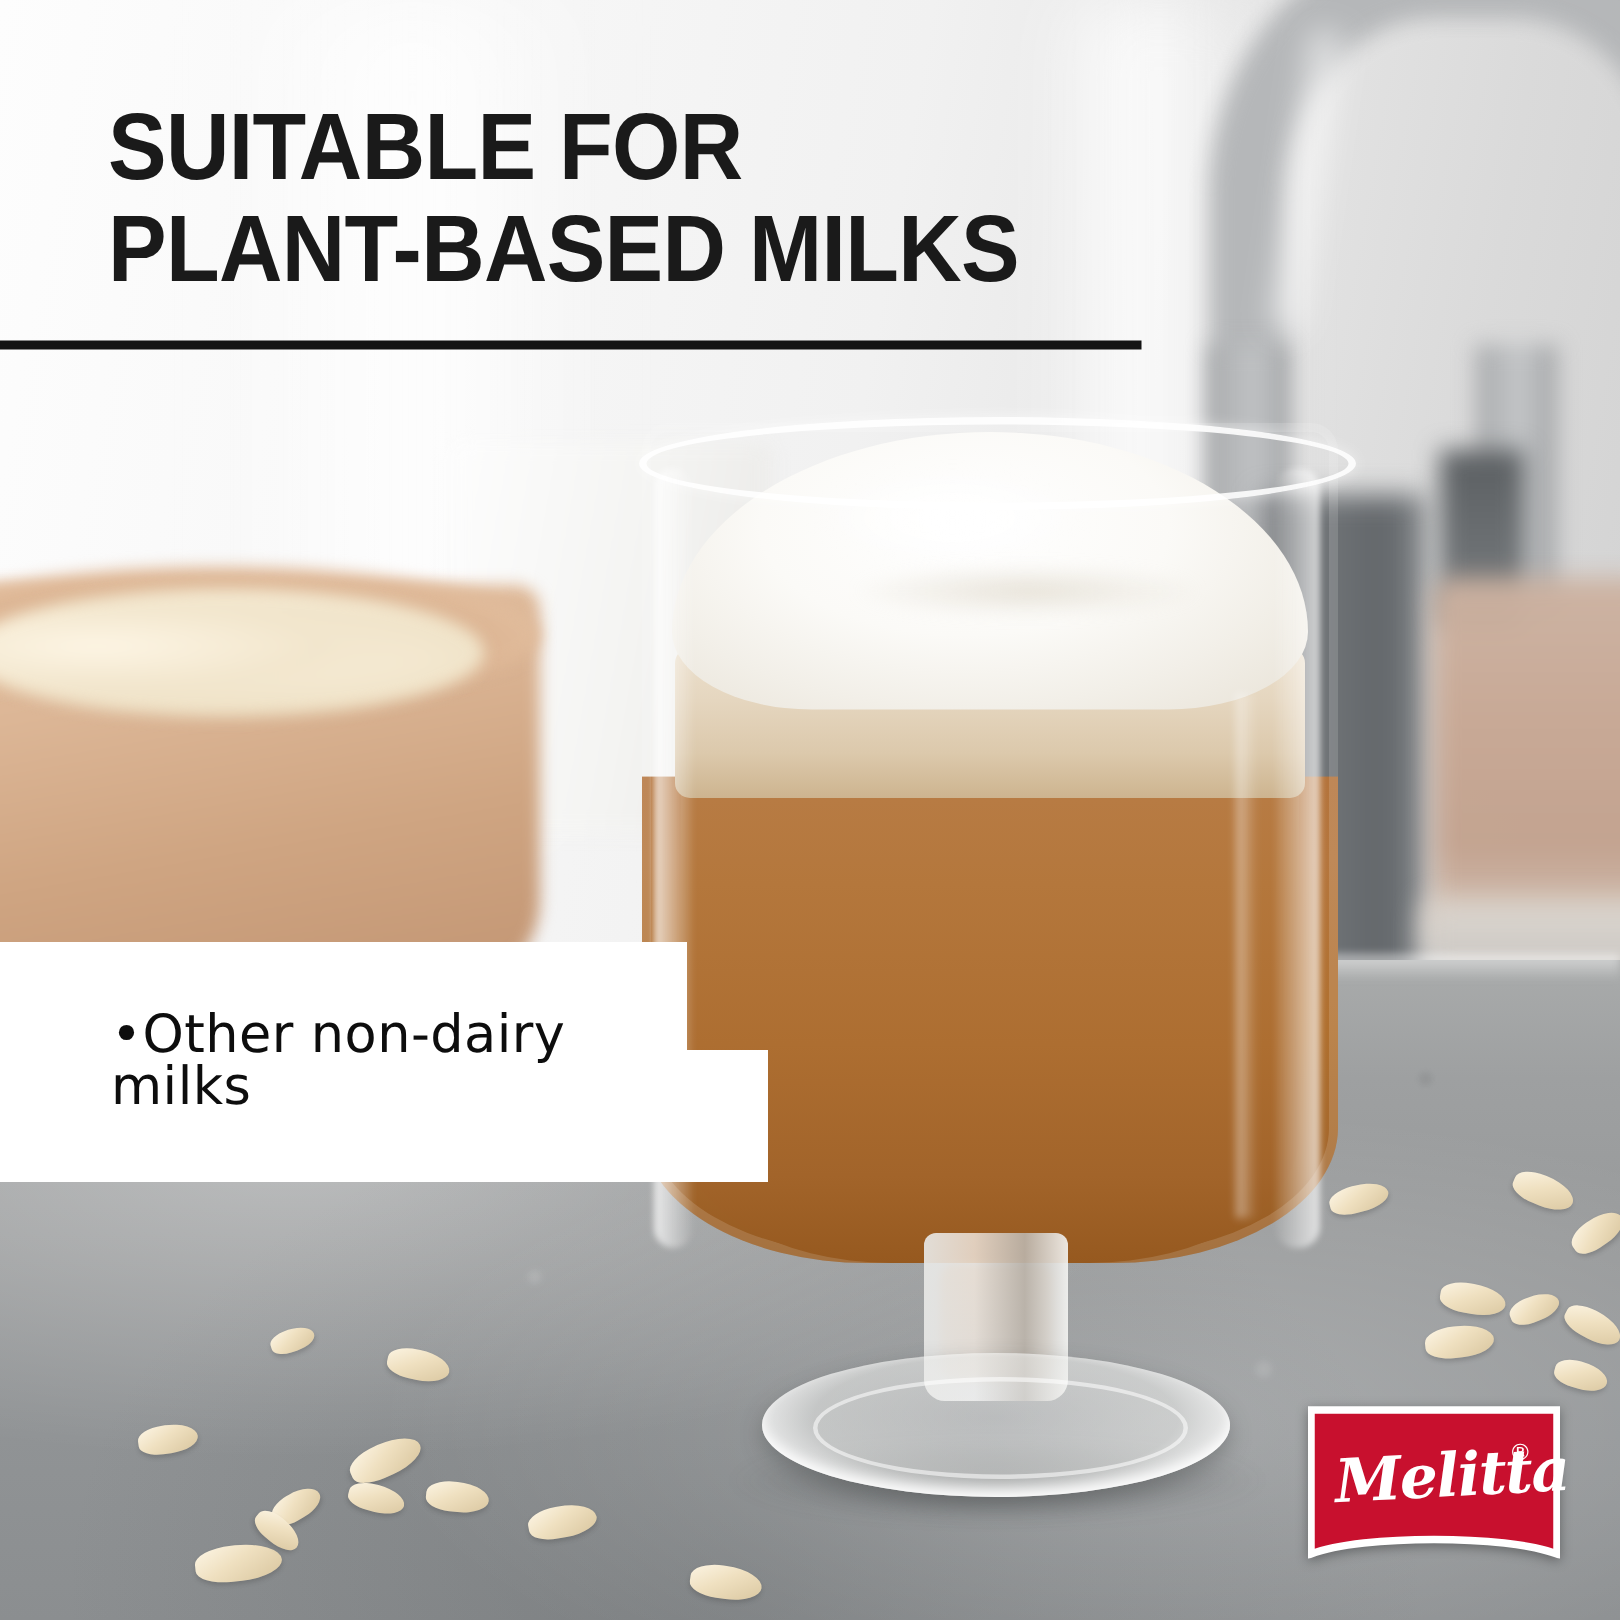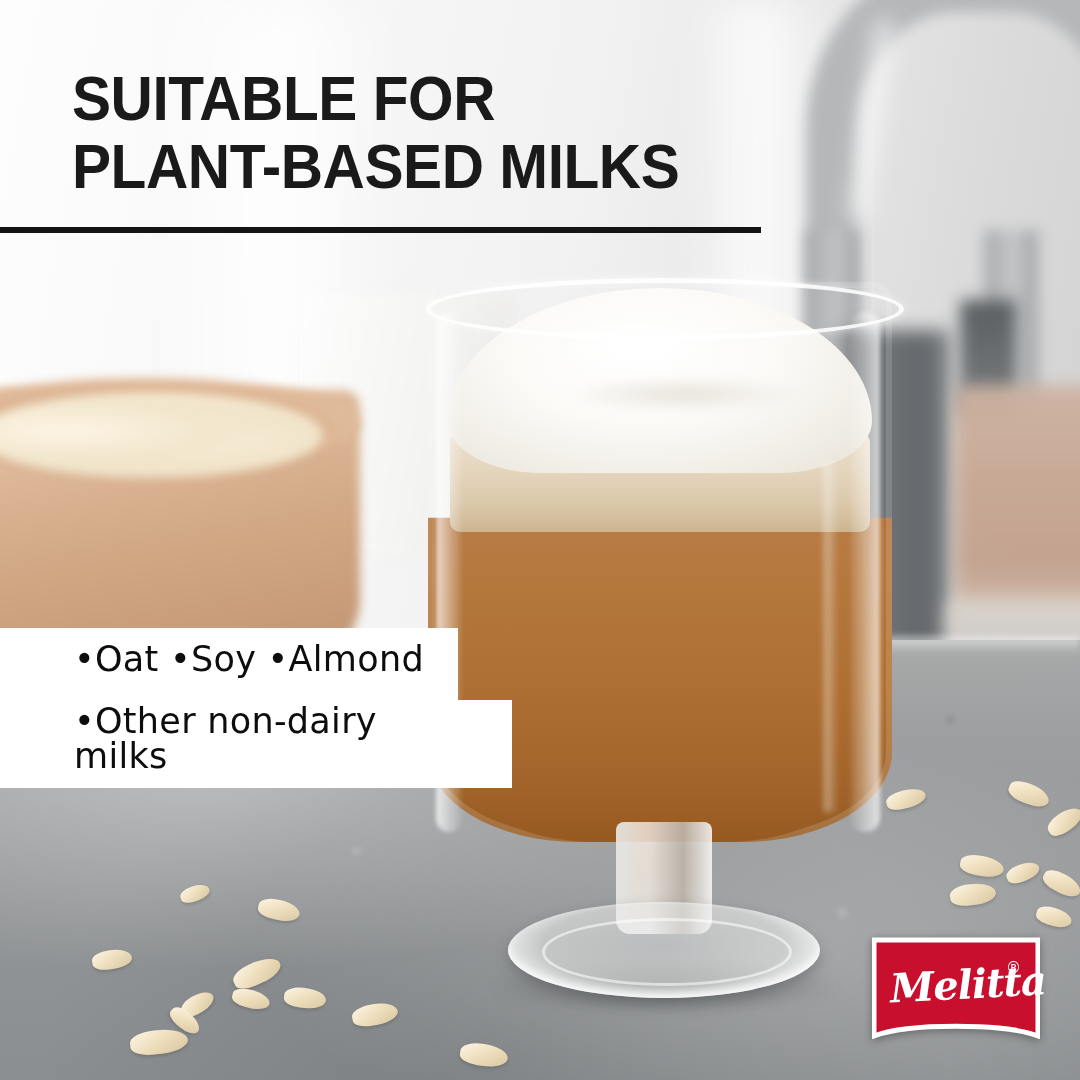--- a/index.html
+++ b/index.html
@@ -400,21 +400,20 @@
   <div class="headline">
     <span class="ln">SUITABLE FOR</span>
     <span class="ln">PLANT-BASED MILKS</span>
   </div>
 
   <div class="rule"></div>
 
   <div class="band"></div>
   <div class="band-ext"></div>
   <div class="band-text">
-    <span class="row r1">•Oat  •Soy •Almond</span>
     <span class="row r2">•Other non-dairy milks</span>
   </div>
 
   <div class="logo">
     <svg viewBox="0 0 168 102" xmlns="http://www.w3.org/2000/svg">
       <path d="M2 3 H166 V99 C132 86 36 86 2 99 Z" fill="#C8102E" stroke="#ffffff" stroke-width="5"></path>
     </svg>
     <span class="logo-script">Melitta</span>
     <span class="logo-reg">®</span>
   </div>

